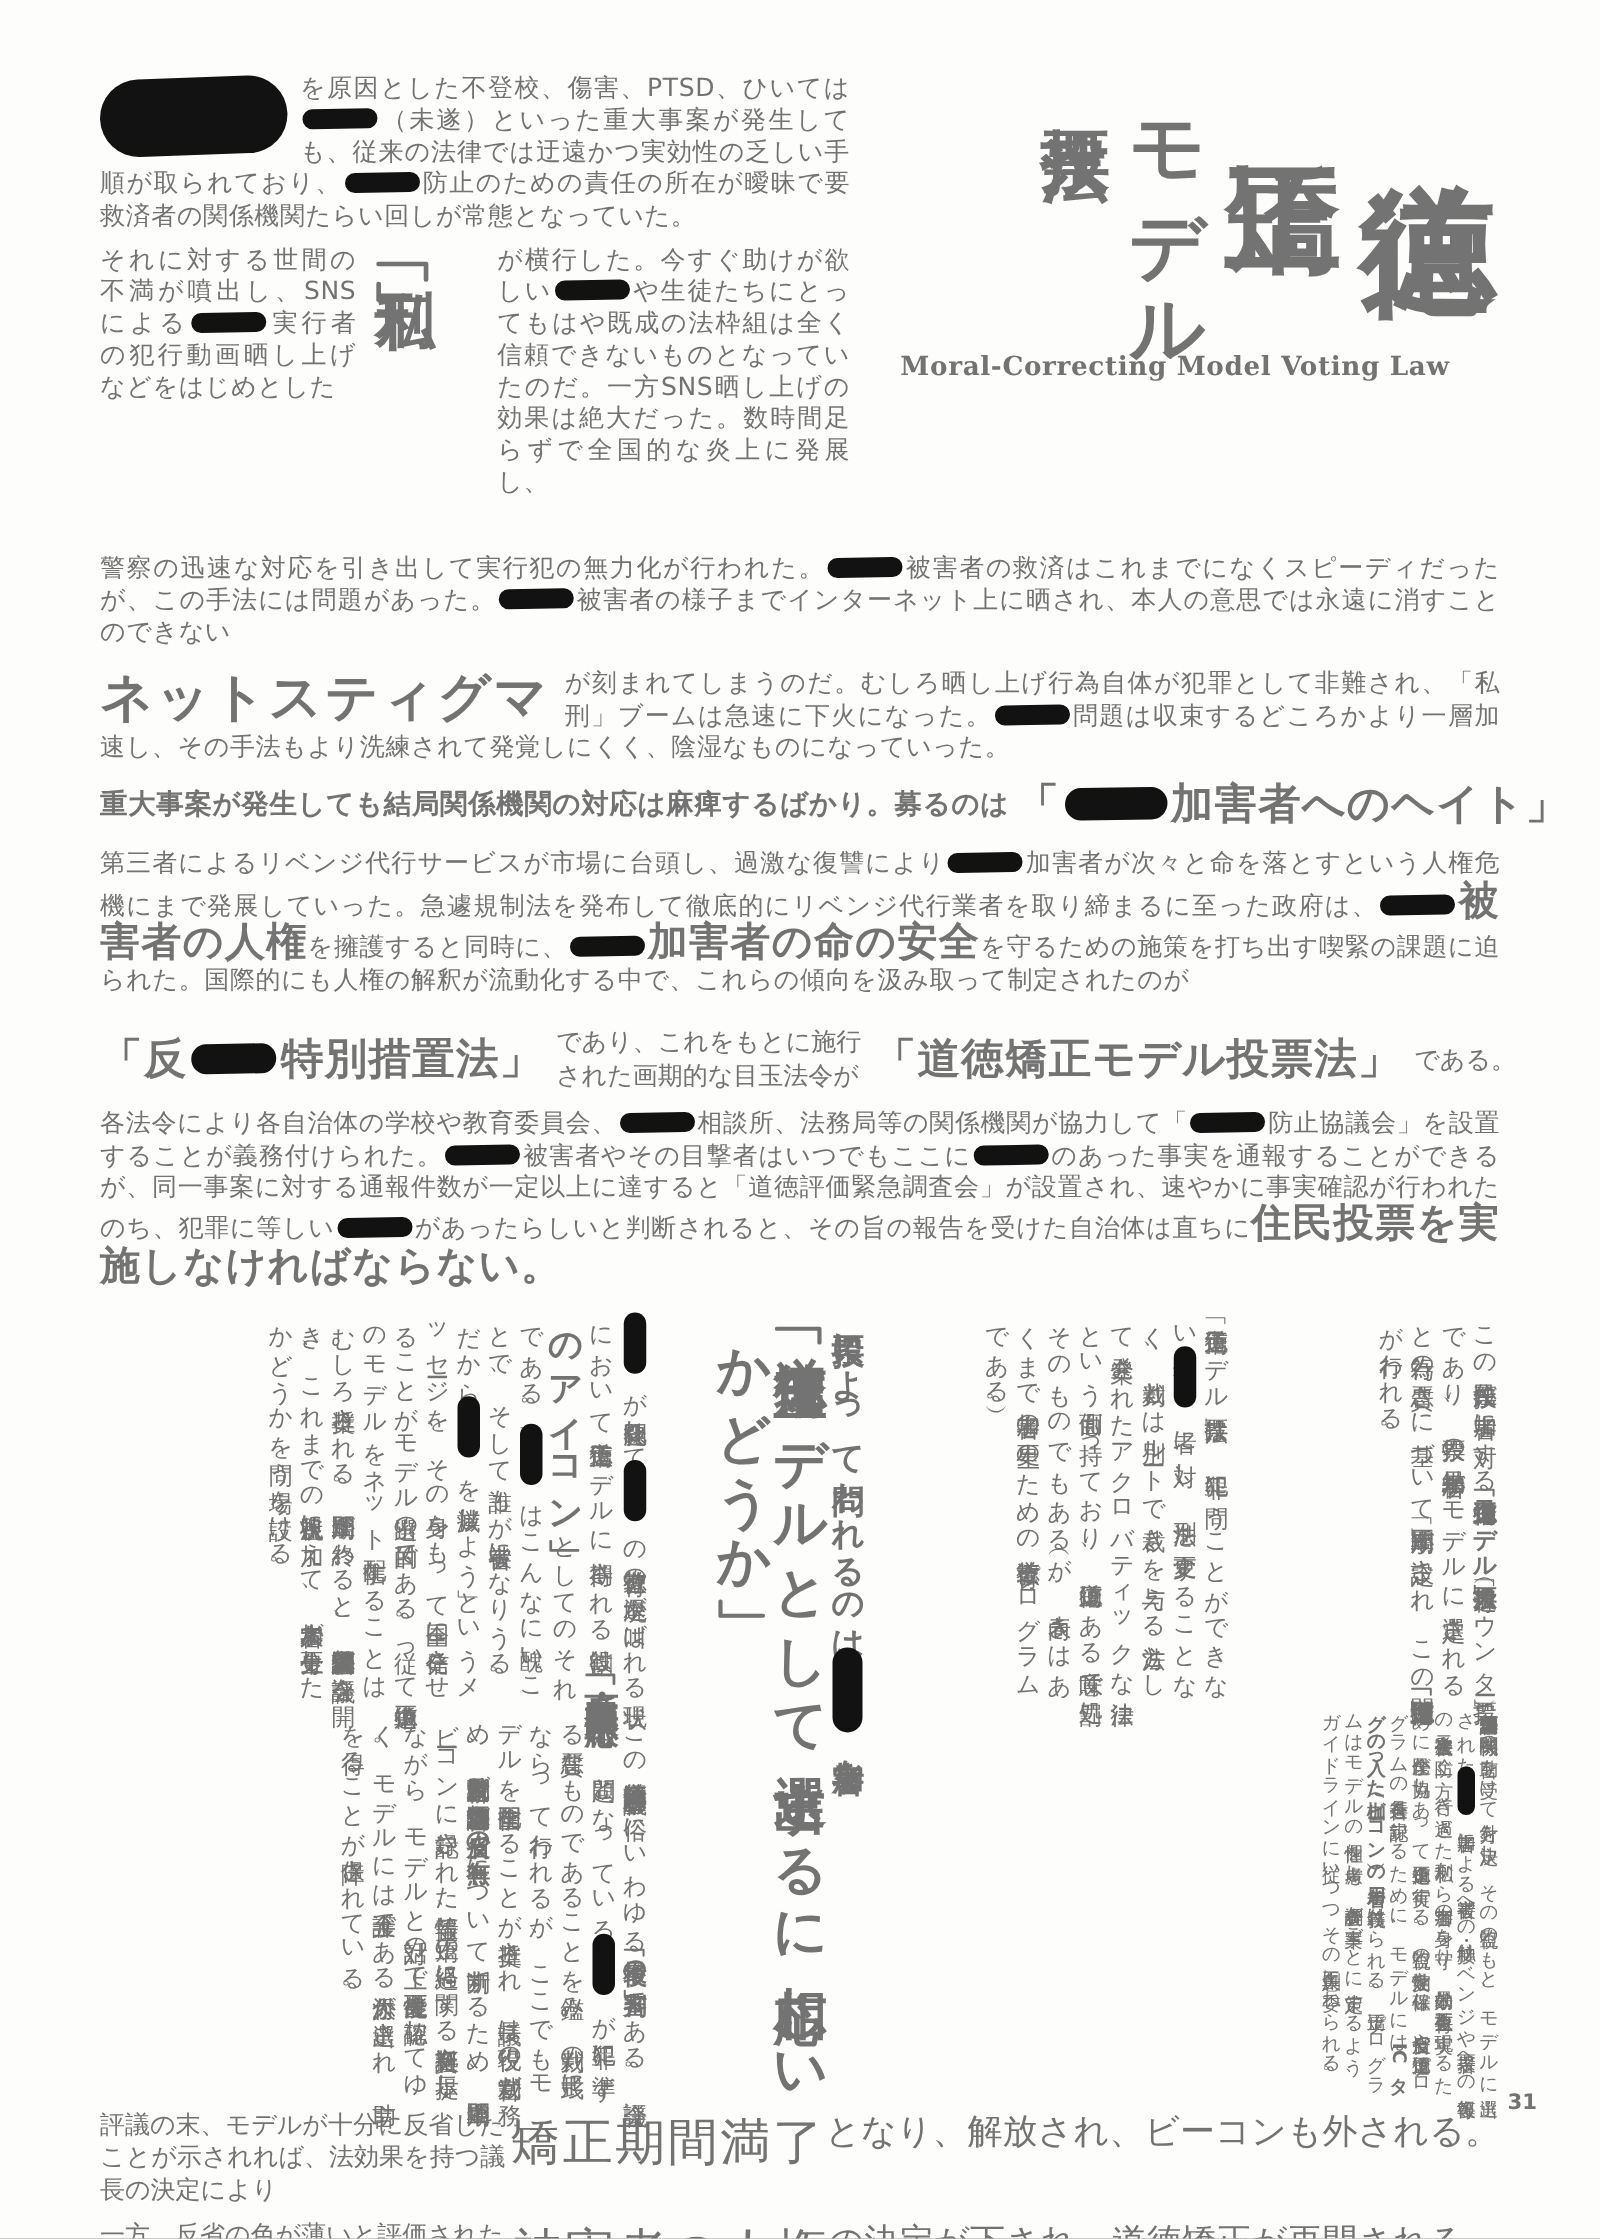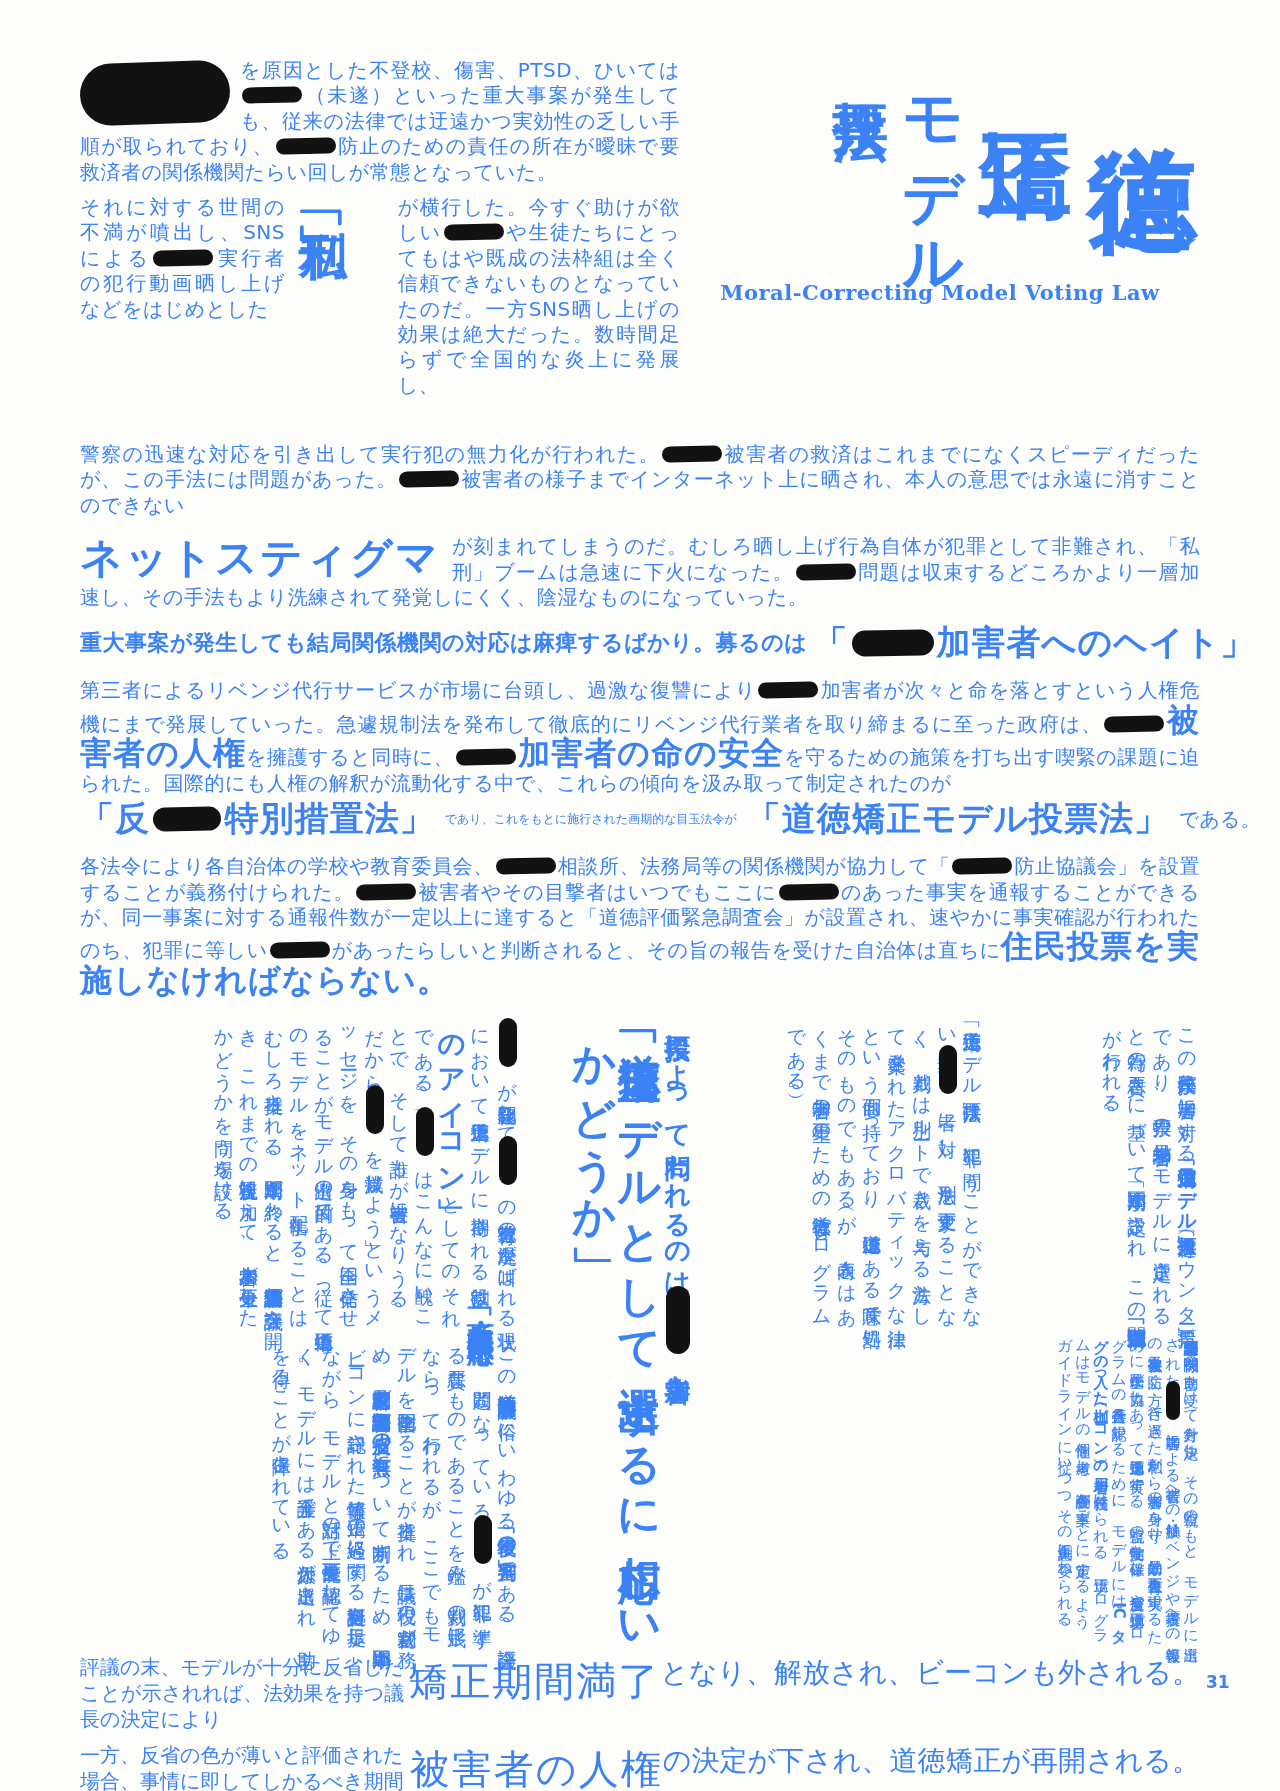--- a/index.html
+++ b/index.html
@@ -1,16 +1,16 @@
 <!DOCTYPE html>
 <html><head>
 <meta charset="utf-8">
 <style>
   html,body{margin:0;padding:0;background:#888;}
-  .page{position:relative;width:1280px;height:1791px;background:#fdfdfb;color:#3b82f6;
+  .page{position:relative;width:1280px;height:1791px;background:#fdfdfb;color:#737373;
         font-family:"DejaVu Sans",sans-serif;overflow:hidden;margin:0 auto;}
   .content{position:absolute;left:80px;top:58px;width:1120px;}
   p{margin:0;}
   .body{font-size:20px;line-height:1.27;letter-spacing:.5px;text-align:justify;}
   .mt{margin-top:12px;}
   
   .sg-b{font-weight:bold;}
   .sg-big{font-weight:bold;font-size:1.65em;line-height:1.05;letter-spacing:1px;}
   .rd{display:inline-block;background:#121212;width:3em;height:.8em;border-radius:.45em;
       vertical-align:-.05em;margin:0 .1em;transform:rotate(-1deg);}
@@ -36,24 +36,24 @@
   
   .stigma-para{overflow:visible;margin-top:16px;}
   .stigma-word{float:left;font-size:42px;font-weight:bold;line-height:1.05;margin:2px 12px 0 0;
                font-family:"DejaVu Serif",serif;letter-spacing:2px;}
   
   .heat-row{display:flex;align-items:center;margin-top:10px;gap:6px;white-space:nowrap;text-align:right;}
   .heat-lead{font-weight:bold;font-size:22px;letter-spacing:.5px;}
   .heat-big{font-weight:bold;font-size:34px;letter-spacing:1px;}
   .heat-big .rd{width:2.4em;height:.75em;}
   
-  .law-row{display:flex;align-items:center;gap:10px;margin-top:0;white-space:nowrap;justify-content:space-between;}
+  .law-row{display:flex;align-items:center;gap:10px;margin-top:24px;white-space:nowrap;justify-content:space-between;}
   .law-big{font-weight:bold;font-size:34px;letter-spacing:1px;font-family:"DejaVu Serif",serif;}
   .law-big .rd{width:2.0em;height:.72em;}
-  .law-mid{display:inline-flex;flex-direction:row;font-size:12px;line-height:1.35;}
+  .law-mid{display:inline-flex;flex-direction:column;font-size:20px;line-height:1.35;}
   .law-tail{font-size:20px;}
   
   .revenge .sg-big,.setup .sg-big{font-size:1.6em;}
   
   .vsection{position:relative;height:632px;margin-top:14px;}
   .vb{position:absolute;writing-mode:vertical-rl;text-align:justify;}
   .vb .rd{width:.95em;height:2.6em;border-radius:.5em;margin:.1em 0;vertical-align:0;transform:none;}
   .v-a{right:0;top:4px;height:300px;width:205px;font-size:19px;line-height:1.32;}
   .v-b{right:215px;top:4px;height:300px;width:290px;font-size:19px;line-height:1.32;}
   .v-c{left:448px;top:4px;height:618px;width:165px;font-size:26px;line-height:1.18;font-weight:bold;

